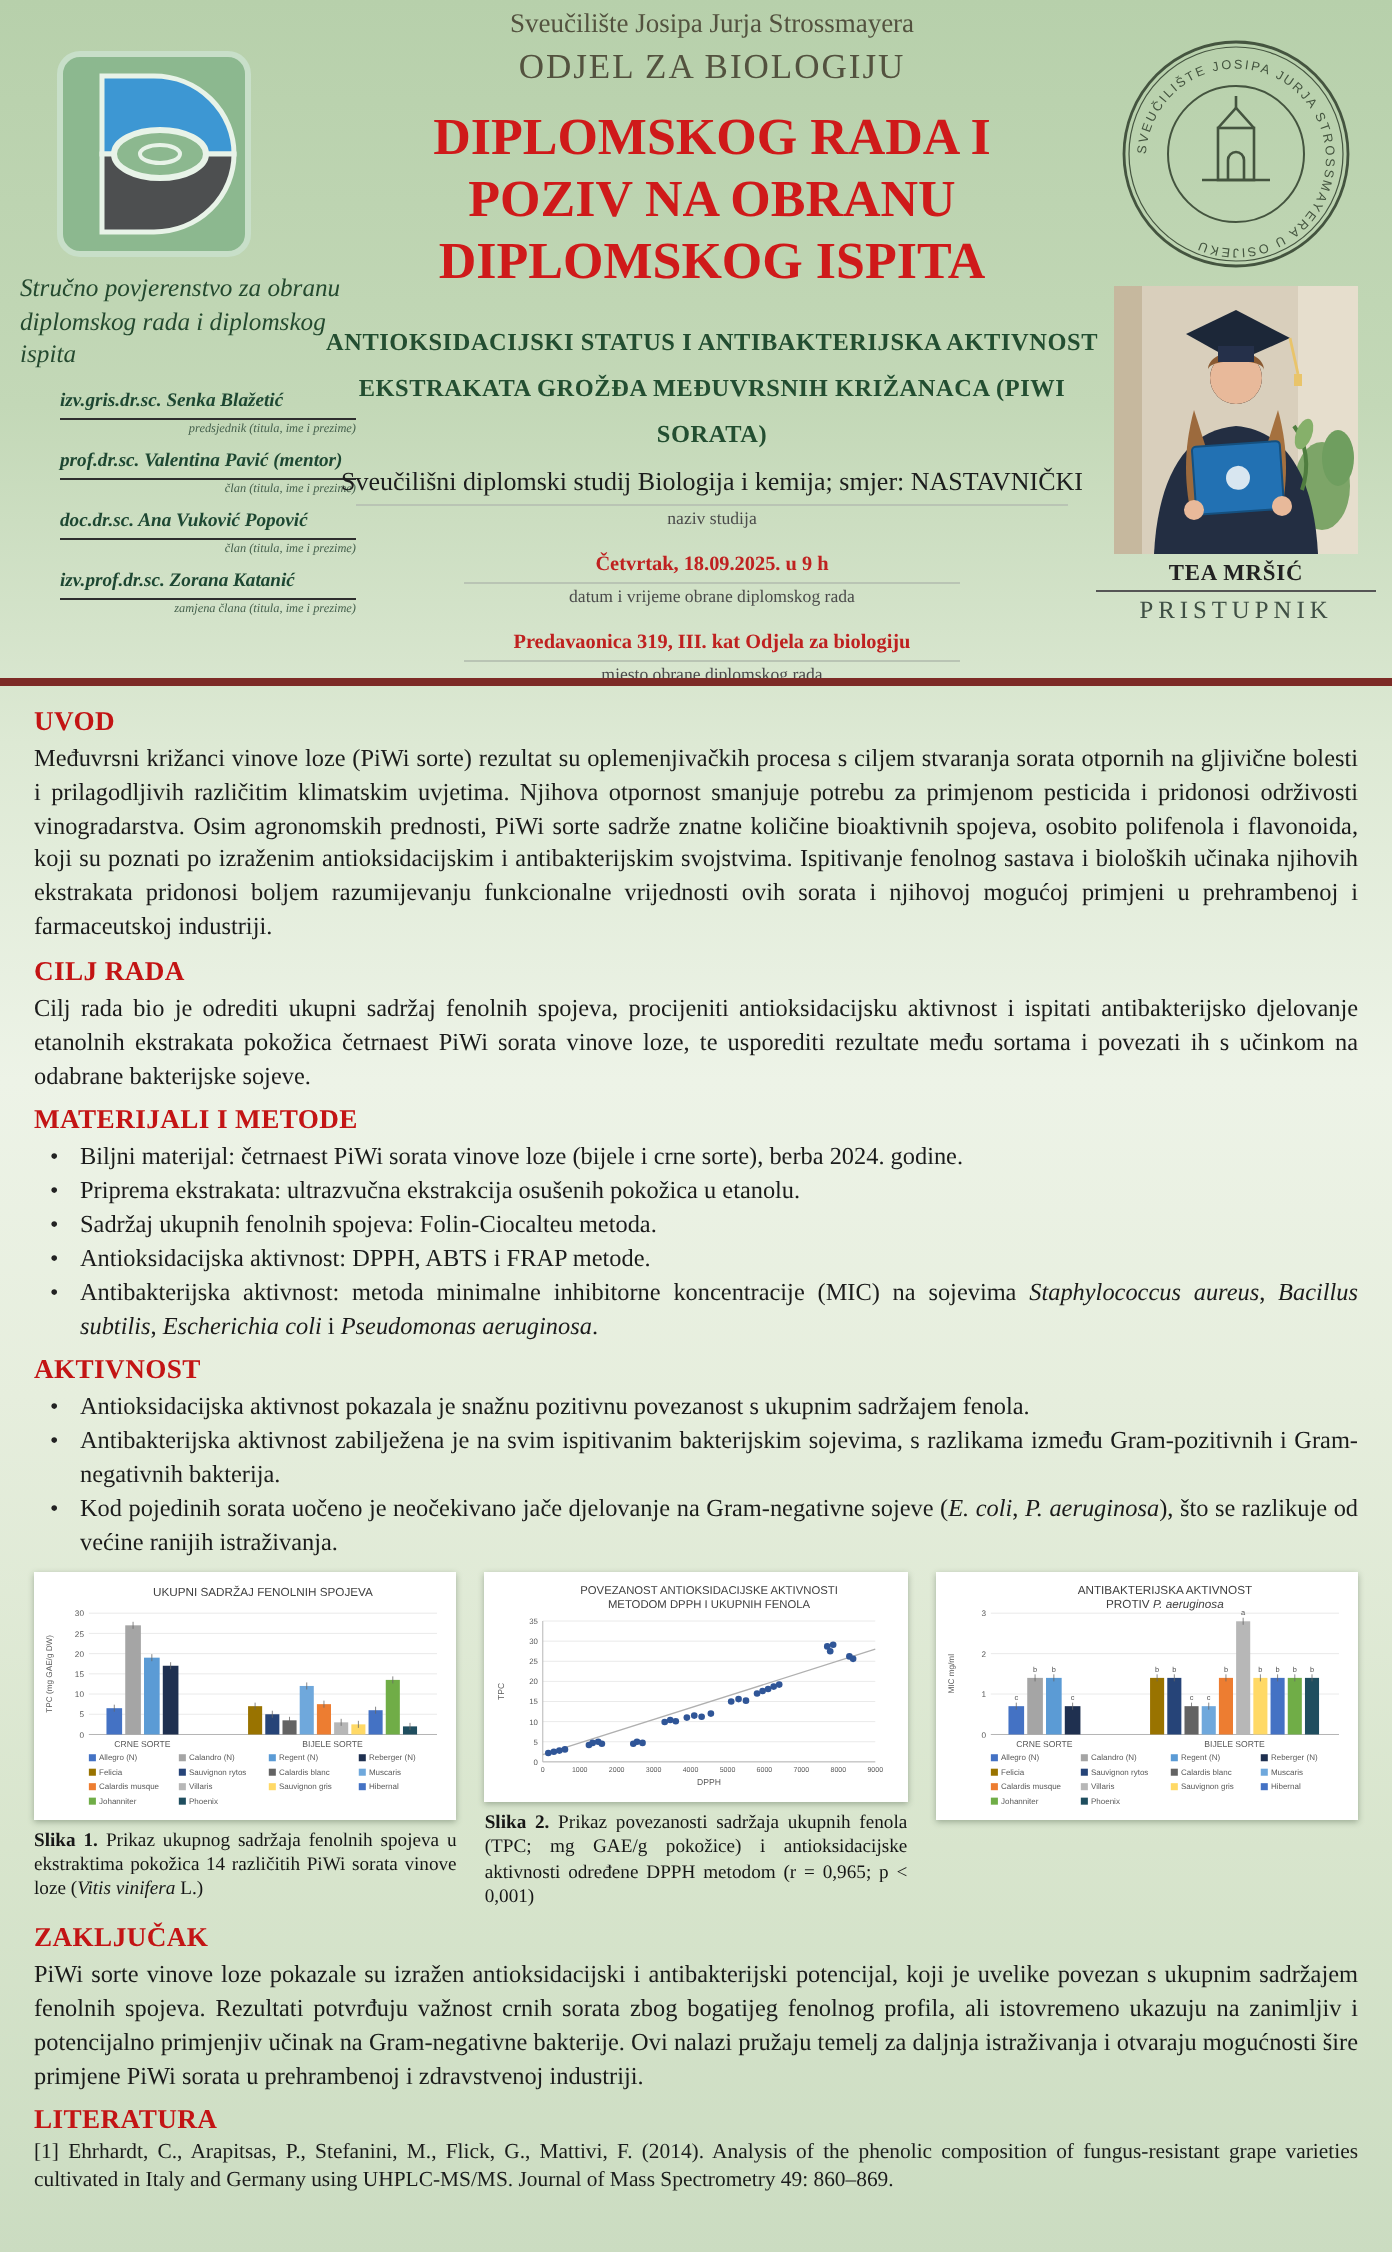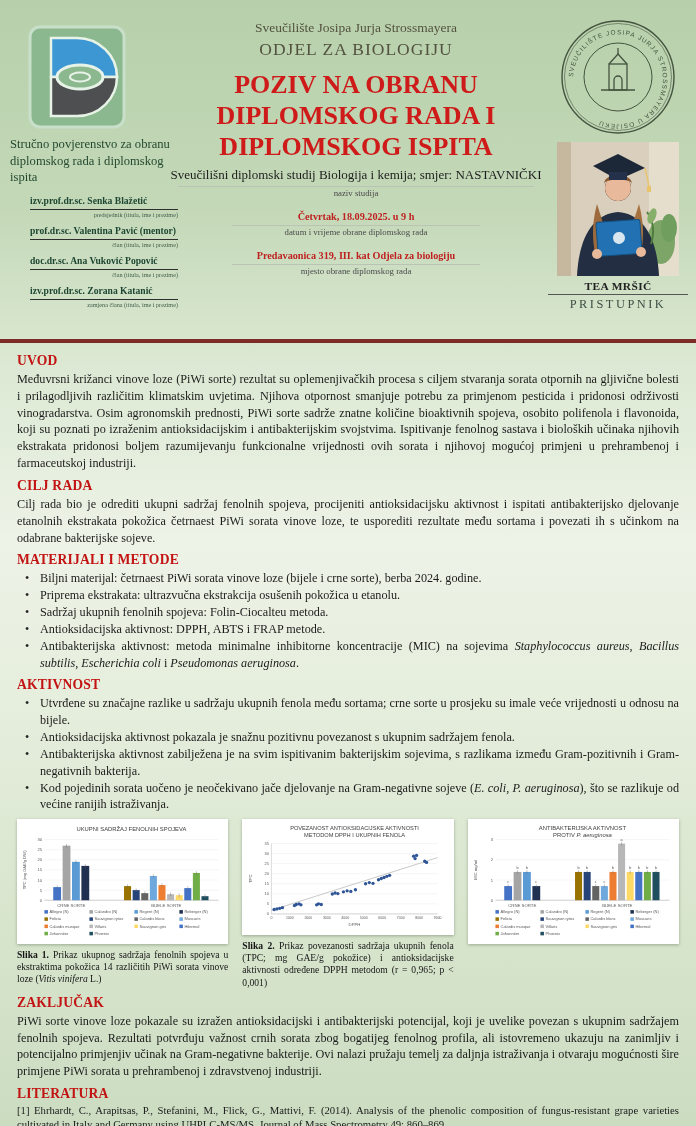--- a/index.html
+++ b/index.html
@@ -4,28 +4,28 @@
 <title>Poster</title>
 <style>
   html,body{margin:0;padding:0;}
   body{width:696px;height:1126px;overflow:hidden;
        font-family:"Liberation Serif","DejaVu Serif",serif;color:#1b1b1b;}
   .poster{position:relative;width:696px;height:1126px;
     background:linear-gradient(180deg,#b7d0ab 0%,#c3d8b7 18%,#dde9d4 33%,#edf3e7 48%,#e6eedd 62%,#d8e5cd 82%,#cbdcc1 100%);}
   
   .header{position:relative;height:344px;}
   .logo{position:absolute;left:27px;top:24px;width:100px;height:106px;}
-  .committee{position:absolute;left:10px;top:136px;width:168px;}
+  .committee{position:absolute;left:10px;top:136px;width:168px;font-style:italic;}
   .committee-label{font-size:12.6px;line-height:1.32;color:#24492f;}
   .members{margin-top:9px;padding-left:20px;}
   .member{margin-bottom:7px;}
   .member-name{font-size:9.6px;font-weight:bold;color:#1d4732;
     border-bottom:1px solid #2e2e2e;padding-bottom:3px;}
   .member-role{font-size:6.2px;color:#45604c;text-align:right;margin-top:1px;}
-  .center{position:absolute;left:162px;top:20px;width:388px;text-align:center;}
+  .center{position:absolute;left:162px;top:4px;width:388px;text-align:center;}
   .university{font-size:13.5px;color:#53523f;}
   .dept{font-size:17.5px;color:#53523f;letter-spacing:1px;margin-top:3px;}
   .main-title{margin-top:9px;font-size:26px;font-weight:bold;color:#cf1a1a;line-height:1.2;}
   .thesis{margin-top:13px;}
   .thesis div{font-size:12.2px;font-weight:bold;color:#234e31;letter-spacing:.3px;line-height:1.9;}
   .study-value{margin-top:4px;font-size:13px;font-weight:normal;color:#1d1d1d;}
   .u-line{border-top:1px solid #b9c4b4;margin:3px auto 0;width:92%;}
   .u-line.short{width:64%;}
   .sub-label{font-size:8.8px;color:#4a4a4a;margin-top:1px;text-align:center;}
   .red-info{font-size:10.2px;font-weight:bold;color:#bf2120;margin-top:13px;}
@@ -67,21 +67,21 @@
         <path d="M24,53 L90,53 A40,39 0 0 1 50,92 L24,92 Z" fill="#4d4f50" stroke="#e8f3e8" stroke-width="2.5"></path>
         <ellipse cx="53" cy="53" rx="23" ry="12" fill="#8cb88f" stroke="#e8f3e8" stroke-width="3"></ellipse>
         <ellipse cx="53" cy="53" rx="10" ry="4.5" fill="none" stroke="#e8f3e8" stroke-width="2"></ellipse>
       </svg>
     </div>
 
     <div class="committee">
       <div class="committee-label">Stručno povjerenstvo za obranu diplomskog rada i diplomskog ispita</div>
       <div class="members">
         <div class="member">
-          <div class="member-name">izv.prof.dr.sc. Senka Blažetić</div>
+          <div class="member-name">izv.gris.dr.sc. Senka Blažetić</div>
           <div class="member-role">predsjednik (titula, ime i prezime)</div>
         </div>
         <div class="member">
           <div class="member-name">prof.dr.sc. Valentina Pavić (mentor)</div>
           <div class="member-role">član (titula, ime i prezime)</div>
         </div>
         <div class="member">
           <div class="member-name">doc.dr.sc. Ana Vuković Popović</div>
           <div class="member-role">član (titula, ime i prezime)</div>
         </div>
@@ -89,23 +89,27 @@
           <div class="member-name">izv.prof.dr.sc. Zorana Katanić</div>
           <div class="member-role">zamjena člana (titula, ime i prezime)</div>
         </div>
       </div>
     </div>
 
     <div class="center">
       <div class="university">Sveučilište Josipa Jurja Strossmayera</div>
       <div class="dept">ODJEL ZA BIOLOGIJU</div>
       <div class="main-title">
+        <div>DIPLOMSKOG RADA I</div>
         <div>POZIV NA OBRANU</div>
-        <div>DIPLOMSKOG RADA I</div>
         <div>DIPLOMSKOG ISPITA</div>
+      </div>
+      <div class="thesis">
+        <div>ANTIOKSIDACIJSKI STATUS I ANTIBAKTERIJSKA AKTIVNOST</div>
+        <div>EKSTRAKATA GROŽĐA MEĐUVRSNIH KRIŽANACA (PIWI SORATA)</div>
       </div>
       <div class="study-value">Sveučilišni diplomski studij Biologija i kemija; smjer: NASTAVNIČKI</div>
       <div class="u-line"></div>
       <div class="sub-label">naziv studija</div>
       <div class="red-info">Četvrtak, 18.09.2025. u 9 h</div>
       <div class="u-line short"></div>
       <div class="sub-label">datum i vrijeme obrane diplomskog rada</div>
       <div class="red-info">Predavaonica 319, III. kat Odjela za biologiju</div>
       <div class="u-line short"></div>
       <div class="sub-label">mjesto obrane diplomskog rada</div>
@@ -174,21 +178,20 @@
     <ul class="bullets">
       <li>Biljni materijal: četrnaest PiWi sorata vinove loze (bijele i crne sorte), berba 2024. godine.</li>
       <li>Priprema ekstrakata: ultrazvučna ekstrakcija osušenih pokožica u etanolu.</li>
       <li>Sadržaj ukupnih fenolnih spojeva: Folin-Ciocalteu metoda.</li>
       <li>Antioksidacijska aktivnost: DPPH, ABTS i FRAP metode.</li>
       <li>Antibakterijska aktivnost: metoda minimalne inhibitorne koncentracije (MIC) na sojevima <i>Staphylococcus aureus</i>, <i>Bacillus subtilis</i>, <i>Escherichia coli</i> i <i>Pseudomonas aeruginosa</i>.</li>
     </ul>
 
     <h2>AKTIVNOST</h2>
     <ul class="bullets">
-      <li>Utvrđene su značajne razlike u sadržaju ukupnih fenola među sortama; crne sorte u prosjeku su imale veće vrijednosti u odnosu na bijele.</li>
       <li>Antioksidacijska aktivnost pokazala je snažnu pozitivnu povezanost s ukupnim sadržajem fenola.</li>
       <li>Antibakterijska aktivnost zabilježena je na svim ispitivanim bakterijskim sojevima, s razlikama između Gram-pozitivnih i Gram-negativnih bakterija.</li>
       <li>Kod pojedinih sorata uočeno je neočekivano jače djelovanje na Gram-negativne sojeve (<i>E. coli</i>, <i>P. aeruginosa</i>), što se razlikuje od većine ranijih istraživanja.</li>
     </ul>
 
     <div class="figrow">
       <div class="fig">
         <div class="fig-panel">
           <svg id="fig1-svg" viewBox="0 0 212 121">
               <text x="115" y="9" text-anchor="middle" font-size="6" fill="#404040"><tspan>UKUPNI SADRŽAJ FENOLNIH SPOJEVA</tspan></text>

